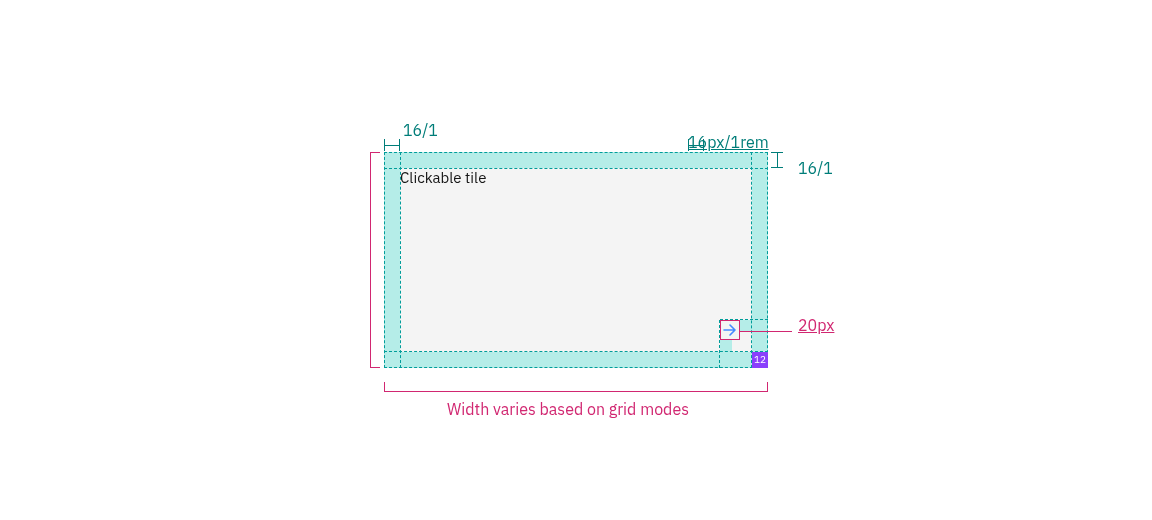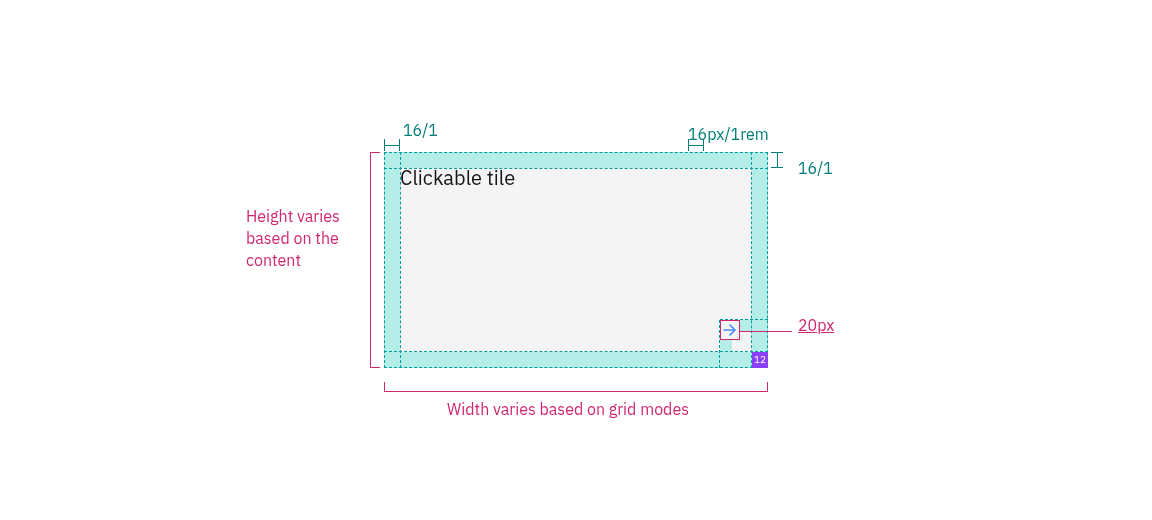--- a/index.html
+++ b/index.html
@@ -50,21 +50,21 @@
   .d-in-bot   {left:0;bottom:16px;width:384px;}
   .d-in-left  {left:16px;top:0;height:216px;}
   .d-in-right {right:16px;top:0;height:216px;}
   
   .d-ar-top  {right:0;bottom:48px;width:48px;}
   .d-ar-left {right:48px;bottom:0;height:48px;}
 
   
   .tile-label{
     position:absolute;left:400px;top:168px;
-    font-size:20px;line-height:20px;color:var(--ink);
+    font-size:15px;line-height:20px;color:var(--ink);
   }
 
   
   .badge12{
     position:absolute;
     left:752px;   
     top:352px;    
     width:16px;height:16px;
     background:var(--violet);
     color:#fff;font-size:10px;line-height:16px;text-align:right;
@@ -81,21 +81,21 @@
     border:1px solid var(--magenta);
     box-sizing:border-box;
     display:flex;align-items:center;justify-content:center;
     background:var(--tile-fill);
   }
   .arrow-box svg{width:16px;height:16px;}
 
   
   .teal-label{position:absolute;color:var(--teal);font-size:16px;line-height:20px;margin-left:18px;}
   .tl-left {left:385px; top:120px;}       
-  .tl-right{left:670px; top:124px;}       
+  .tl-right{left:670px; top:132px;text-decoration:underline;}       
   .tl-side {left:780px; top:158px;}       
 
   
   .hbar{position:absolute;height:10px;}
   .hbar::before,.hbar::after{content:"";position:absolute;top:-3px;width:0;height:12px;border-left:1.5px solid var(--teal);}
   .hbar::before{left:0;} .hbar::after{right:0;}
   .hbar .line{position:absolute;left:0;right:0;top:3px;border-top:1.5px solid var(--teal);}
   .hbar-left {left:384px; top:142px; width:16px;}
   .hbar-right{left:688px; top:142px; width:16px;}
 
@@ -174,21 +174,20 @@
   <div class="hbar hbar-right">
       <div class="line"></div>
     </div>
   <div class="vbar vbar-right">
       <div class="line"></div>
     </div>
 
   <div class="mg-vbar mg-vbar-left">
       <div class="line"></div>
     </div>
-  <div class="mg-label mg-height">Height varies based on the content</div>
 
   <div class="mg-hbar mg-hbar-bot">
       <div class="line"></div>
     </div>
   <div class="mg-label mg-width">Width varies based on grid modes</div>
 
   <div class="mg-lead"></div>
   <div class="mg-label mg-20px">20px</div>
 </div>
 

